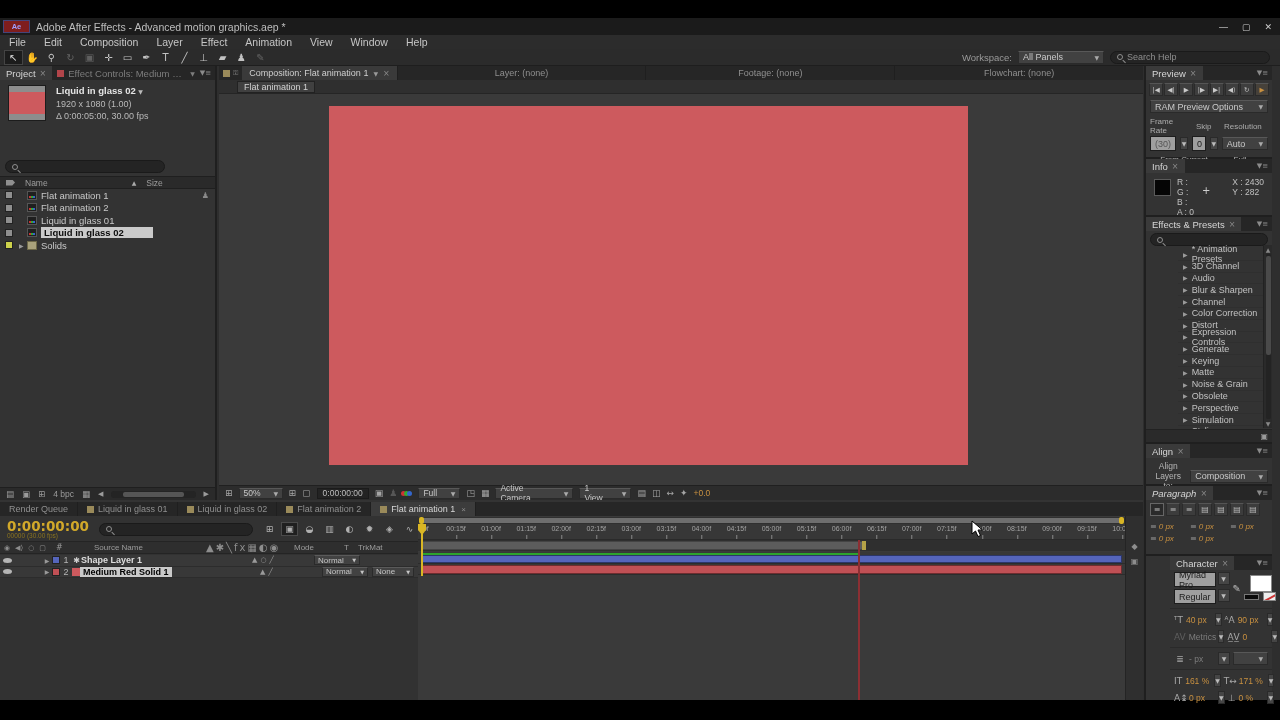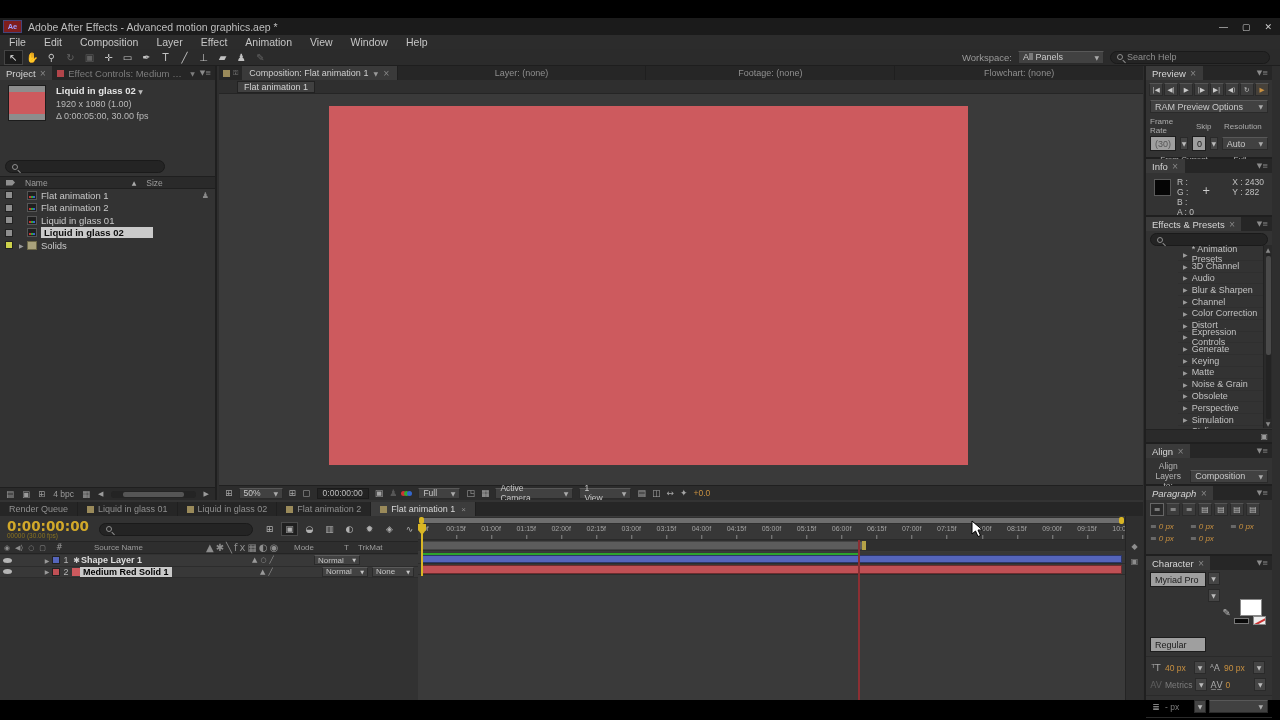--- a/index.html
+++ b/index.html
@@ -5,21 +5,21 @@
   * { margin:0; padding:0; box-sizing:border-box; }
   html,body { width:1280px; height:720px; background:#000; overflow:hidden;
               font-family:"Liberation Sans", sans-serif; }
   .app { position:absolute; top:18px; left:0; width:1280px; height:682px; background:#2e2e2e; }
   .glyph { font-family:"DejaVu Sans", sans-serif; }
   .grayed { opacity:.35; }
 
   
   .titlebar { position:absolute; top:0; left:0; right:0; height:17px; background:#1b1b1b;
               display:flex; align-items:center; color:#bdbdbd; font-size:10.5px; }
-  .appbadge { width:19px; height:13px; background:#7f1d1d; color:#9f9fff; font-size:7.5px; font-weight:bold;
+  .appbadge { width:27px; height:13px; background:#7f1d1d; color:#9f9fff; font-size:7.5px; font-weight:bold;
               display:flex; align-items:center; justify-content:center; margin:0 6px 0 3px; border:1px solid #44447a;}
   .wincontrols { margin-left:auto; display:flex; gap:14px; padding-right:8px; color:#cdcdcd; font-size:9px;}
   .menubar { position:absolute; top:17px; left:0; right:0; height:14px; background:#2c2c2c;
              display:flex; align-items:center; color:#c6c6c6; font-size:10.5px; }
   .menubar .mi { padding:0 9px; cursor:default; }
   .toolbar { position:absolute; top:31px; left:0; right:0; height:17px; background:#2b2b2b;
              border-bottom:1px solid #1e1e1e; display:flex; align-items:center; }
   .tools { display:flex; align-items:center; padding-left:4px; }
   .tool { width:19px; height:15px; display:flex; align-items:center; justify-content:center;
           color:#c2c2c2; font-size:10px; }
@@ -647,36 +647,36 @@
           <span class="glyph">≡</span>
           <span class="orange">0 px</span>
         </span>
           <span class="pfield">
           <span class="glyph">≡</span>
           <span class="orange">0 px</span>
         </span>
         </div>
     </div>
 
-    <div class="rpanel" style="top:490px; height:144px; border-bottom:none;">
+    <div class="rpanel" style="top:490px; height:144px; border-bottom:none;padding-left:24px;">
       <div class="phdr">
           <span class="ptab">
         <span>Character</span>
             <span class="x glyph">×</span>
           </span>
         <span class="pmenu glyph">▼≡</span>
         </div>
       <div class="chrow">
         <div style="flex:1;">
           <div style="display:flex; gap:2px; margin-bottom:2px;">
             <span class="field" style="flex:1;">Myriad Pro</span>
             <span class="dbtn glyph">▼</span>
           </div>
           <div style="display:flex; gap:2px;">
-            <span class="field" style="flex:1;margin-top:48px;">Regular</span>
+            <span class="field" style="flex:1;">Regular</span>
             <span class="dbtn glyph">▼</span>
           </div>
         </div>
         <span class="glyph" style="color:#bbb;font-size:10px;">✎</span>
         <span class="fillgrp">
           <span class="fillswatch"></span>
           <span class="strokebar"></span>
           <span class="nostroke"></span>
         </span>
       </div>

